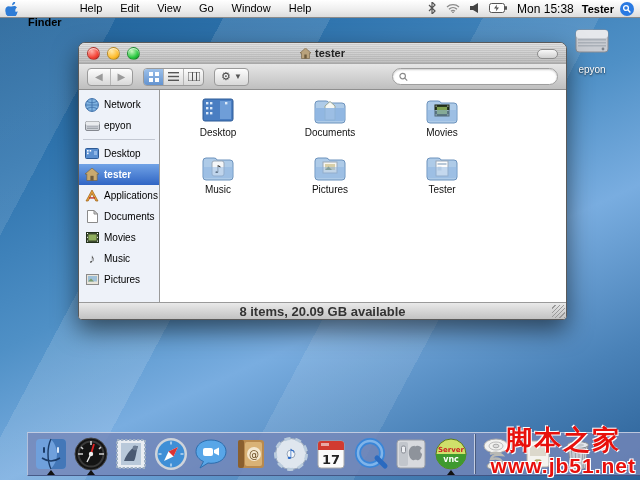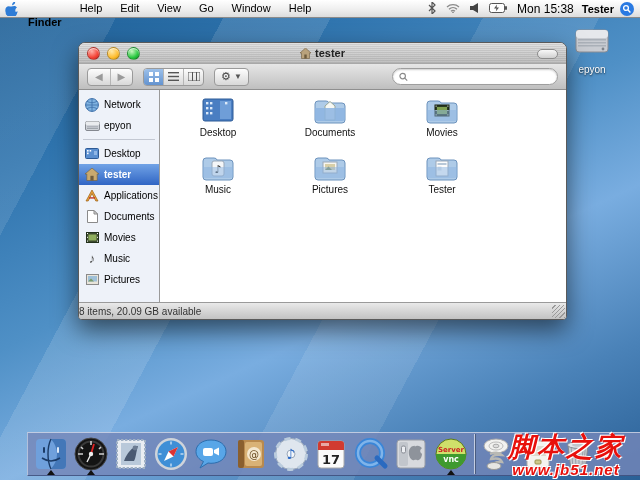--- a/index.html
+++ b/index.html
@@ -51,31 +51,31 @@
   .sidebar{width:81px;background:#eef2f9;border-right:1px solid #9a9a9a;padding-top:4px;box-sizing:border-box;}
   .side-item{display:flex;align-items:center;gap:4px;height:21px;padding-left:5px;font-size:10px;color:#000;}
   .side-item .si{width:16px;height:16px;display:flex;align-items:center;justify-content:center;flex:0 0 16px;}
   .side-item.sel{background:linear-gradient(#71a3e6,#3065c4);color:#fff;font-weight:bold;}
   .side-divider{height:1px;background:#c3c8d2;margin:3px 4px;}
   .content{flex:1;background:#fff;position:relative;}
   .grid{display:flex;flex-wrap:wrap;padding:6px 0 0 2px;}
   .cell{width:112px;height:57px;display:flex;flex-direction:column;align-items:center;justify-content:flex-start;}
   .cell .f-label{font-size:10px;color:#111;margin-top:1px;}
   
-  .statusbar{height:16px;background:linear-gradient(#e9e9e9,#c2c2c2);border-top:1px solid #9a9a9a;display:flex;align-items:center;font-size:10px;color:#333;position:relative;}
+  .statusbar{height:16px;background:linear-gradient(#e9e9e9,#c2c2c2);border-top:1px solid #9a9a9a;display:flex;align-items:center;justify-content:center;font-size:13px;color:#333;position:relative;font-weight:bold;}
   .grip{position:absolute;right:1px;bottom:1px;width:13px;height:13px;background:repeating-linear-gradient(135deg,transparent 0 2px,#9a9a9a 2px 3px);}
   
   .dock{position:absolute;left:27px;right:0;top:432px;height:42px;background:rgba(116,134,184,.82);border-top:1px solid rgba(255,255,255,.55);border-left:1px solid rgba(255,255,255,.45);border-bottom:1px solid rgba(40,55,100,.6);display:flex;align-items:center;padding-left:3px;z-index:20;}
   .dock-item{width:40px;height:40px;display:flex;align-items:center;justify-content:center;position:relative;}
   .run-tri{position:absolute;bottom:-1px;left:50%;transform:translateX(-50%);width:0;height:0;border-left:4px solid transparent;border-right:4px solid transparent;border-bottom:5px solid #111;}
   .dock-sep{width:1px;height:40px;background:rgba(255,255,255,.6);margin:0 3px;box-shadow:1px 0 0 rgba(0,0,0,.3);}
   
-  .watermark{position:absolute;right:16px;bottom:2px;text-align:center;z-index:60;pointer-events:none;font-style:italic;}
+  .watermark{position:absolute;right:4px;bottom:2px;text-align:center;z-index:60;pointer-events:none;}
   .watermark .wm1{font-size:27px;font-weight:bold;color:#e8100c;line-height:27px;letter-spacing:2px;text-shadow:1px 1px 0 #fff,-1px -1px 0 #fff;}
-  .watermark .wm2{font-size:15px;font-weight:bold;color:#e8100c;letter-spacing:1px;text-shadow:1px 1px 0 #fff,-1px -1px 0 #fff,1px -1px 0 #fff,-1px 1px 0 #fff;}
+  .watermark .wm2{font-size:21px;font-weight:bold;color:#e8100c;letter-spacing:1px;text-shadow:1px 1px 0 #fff,-1px -1px 0 #fff,1px -1px 0 #fff,-1px 1px 0 #fff;}
 </style>
 </head>
 <body>
 
 <div class="screen">
 
   <div class="menubar">
     <div class="apple">
       <svg width="13" height="14" viewBox="0 0 13 14">
           <path fill="#2e7cd6" d="M8.2.6c.1 1-.3 1.9-.8 2.5-.6.7-1.5 1.2-2.3 1.1-.1-.9.3-1.8.8-2.4C6.5 1.1 7.5.6 8.2.6zM10.9 10.4c-.4.9-.6 1.3-1.1 2-.7 1-1.7 2.3-2.9 2.3-1.1 0-1.4-.7-2.8-.7-1.4 0-1.7.7-2.8.7C.1 14.7-.8 13.6-1.5 12.6" transform="translate(2 -1)"></path>

